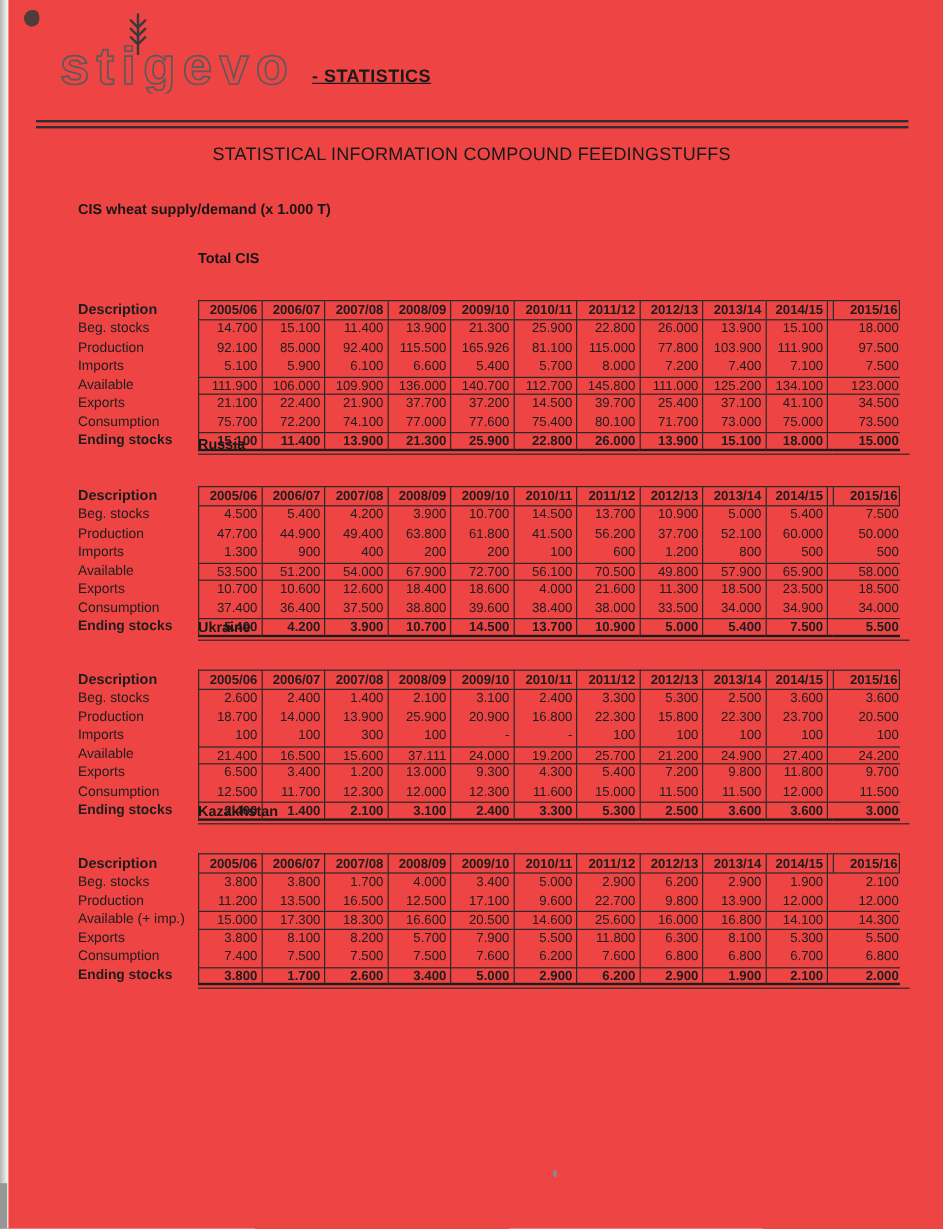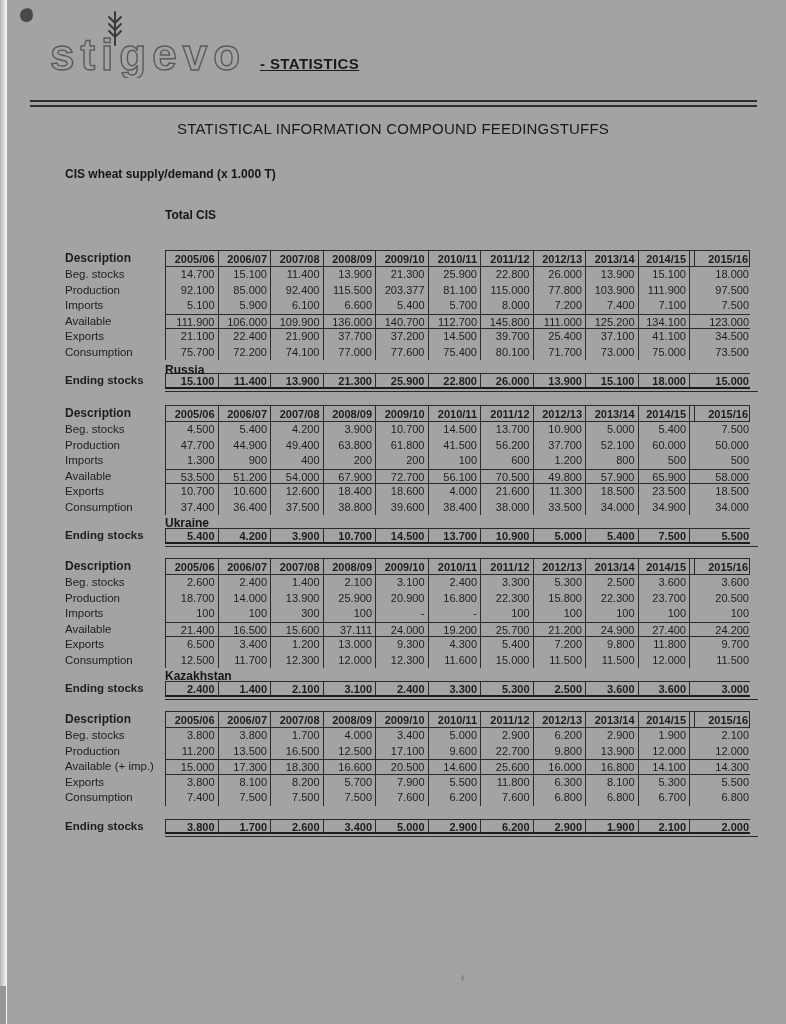--- a/index.html
+++ b/index.html
@@ -1,18 +1,18 @@
 <!DOCTYPE html>
 <html><head>
 <meta charset="utf-8">
 <style>
   html,body{margin:0;padding:0;background:#e9e9e7;}
   .page{
     position:relative;width:786px;height:1024px;overflow:hidden;
-    background:#a3a3a3;
+    background:#ef4444;
     font-family:"Liberation Sans","DejaVu Sans",sans-serif;
     color:#1d1d1d;
   }
   
   .edge-strip{position:absolute;left:0;top:0;width:7px;height:1024px;
     background:linear-gradient(to right,#b5b5b3 0,#dcdcda 55%,#fbfaf8 100%);}
   .edge-strip-bottom{position:absolute;left:0;top:986px;width:6px;height:38px;background:#969694;}
   .corner-mark{position:absolute;left:20px;top:8px;width:13px;height:14px;background:#3b3b3b;
     border-radius:60% 40% 50% 50%/50% 60% 40% 50%;transform:rotate(14deg);opacity:.88;}
   .speck{position:absolute;left:461px;top:975px;width:3px;height:6px;background:#8a8a8a;border-radius:50%;}
@@ -36,21 +36,21 @@
   .c{box-sizing:border-box;height:15.5px;line-height:15px;font-size:11px;color:#1d1d1d;white-space:nowrap;overflow:hidden;}
   .row.hdr .c{height:17px;line-height:16px;font-weight:bold;margin-top:26px;}
   .lab{width:100px;text-align:left;font-size:11.5px;}
   .row.hdr .lab{font-size:12px;}
   .yr{width:52.5px;text-align:right;padding-right:3px;border-left:1px solid #2a2a2a;}
   .yr.lastyr{border-right:1px solid #2a2a2a;}
   .gap{width:4px;}
   .last{width:56px;text-align:right;padding-right:1px;}
   .row.hdr .c:not(.lab),.row.section .c:not(.lab){border-top:1px solid #2a2a2a;border-bottom:1px solid #2a2a2a;}
   .row.hdr .last{border-left:1px solid #2a2a2a;border-right:1px solid #2a2a2a;}
-  .row.total .c{font-weight:bold;margin-top:13px;}
+  .row.total .c{font-weight:bold;}
   .row.total .c:not(.lab){border-top:1px solid #2a2a2a;border-bottom:2px solid #1c1c1c;}
   .underline{margin-left:100px;width:593px;height:0;border-top:1px solid #2a2a2a;margin-top:2px;}
 </style>
 </head>
 <body>
 
 <div class="page">
   <div class="edge-strip"></div>
   <div class="edge-strip-bottom"></div>
   <div class="corner-mark"></div>
@@ -103,21 +103,21 @@
             <div class="c yr lastyr">15.100</div>
             <div class="c gap"></div>
             <div class="c last">18.000</div>
           </div>
           <div class="row plain">
             <div class="c lab">Production</div>
             <div class="c yr">92.100</div>
             <div class="c yr">85.000</div>
             <div class="c yr">92.400</div>
             <div class="c yr">115.500</div>
-            <div class="c yr">203.377</div>
+            <div class="c yr">165.926</div>
             <div class="c yr">81.100</div>
             <div class="c yr">115.000</div>
             <div class="c yr">77.800</div>
             <div class="c yr">103.900</div>
             <div class="c yr lastyr">111.900</div>
             <div class="c gap"></div>
             <div class="c last">97.500</div>
           </div>
           <div class="row plain">
             <div class="c lab">Imports</div>

